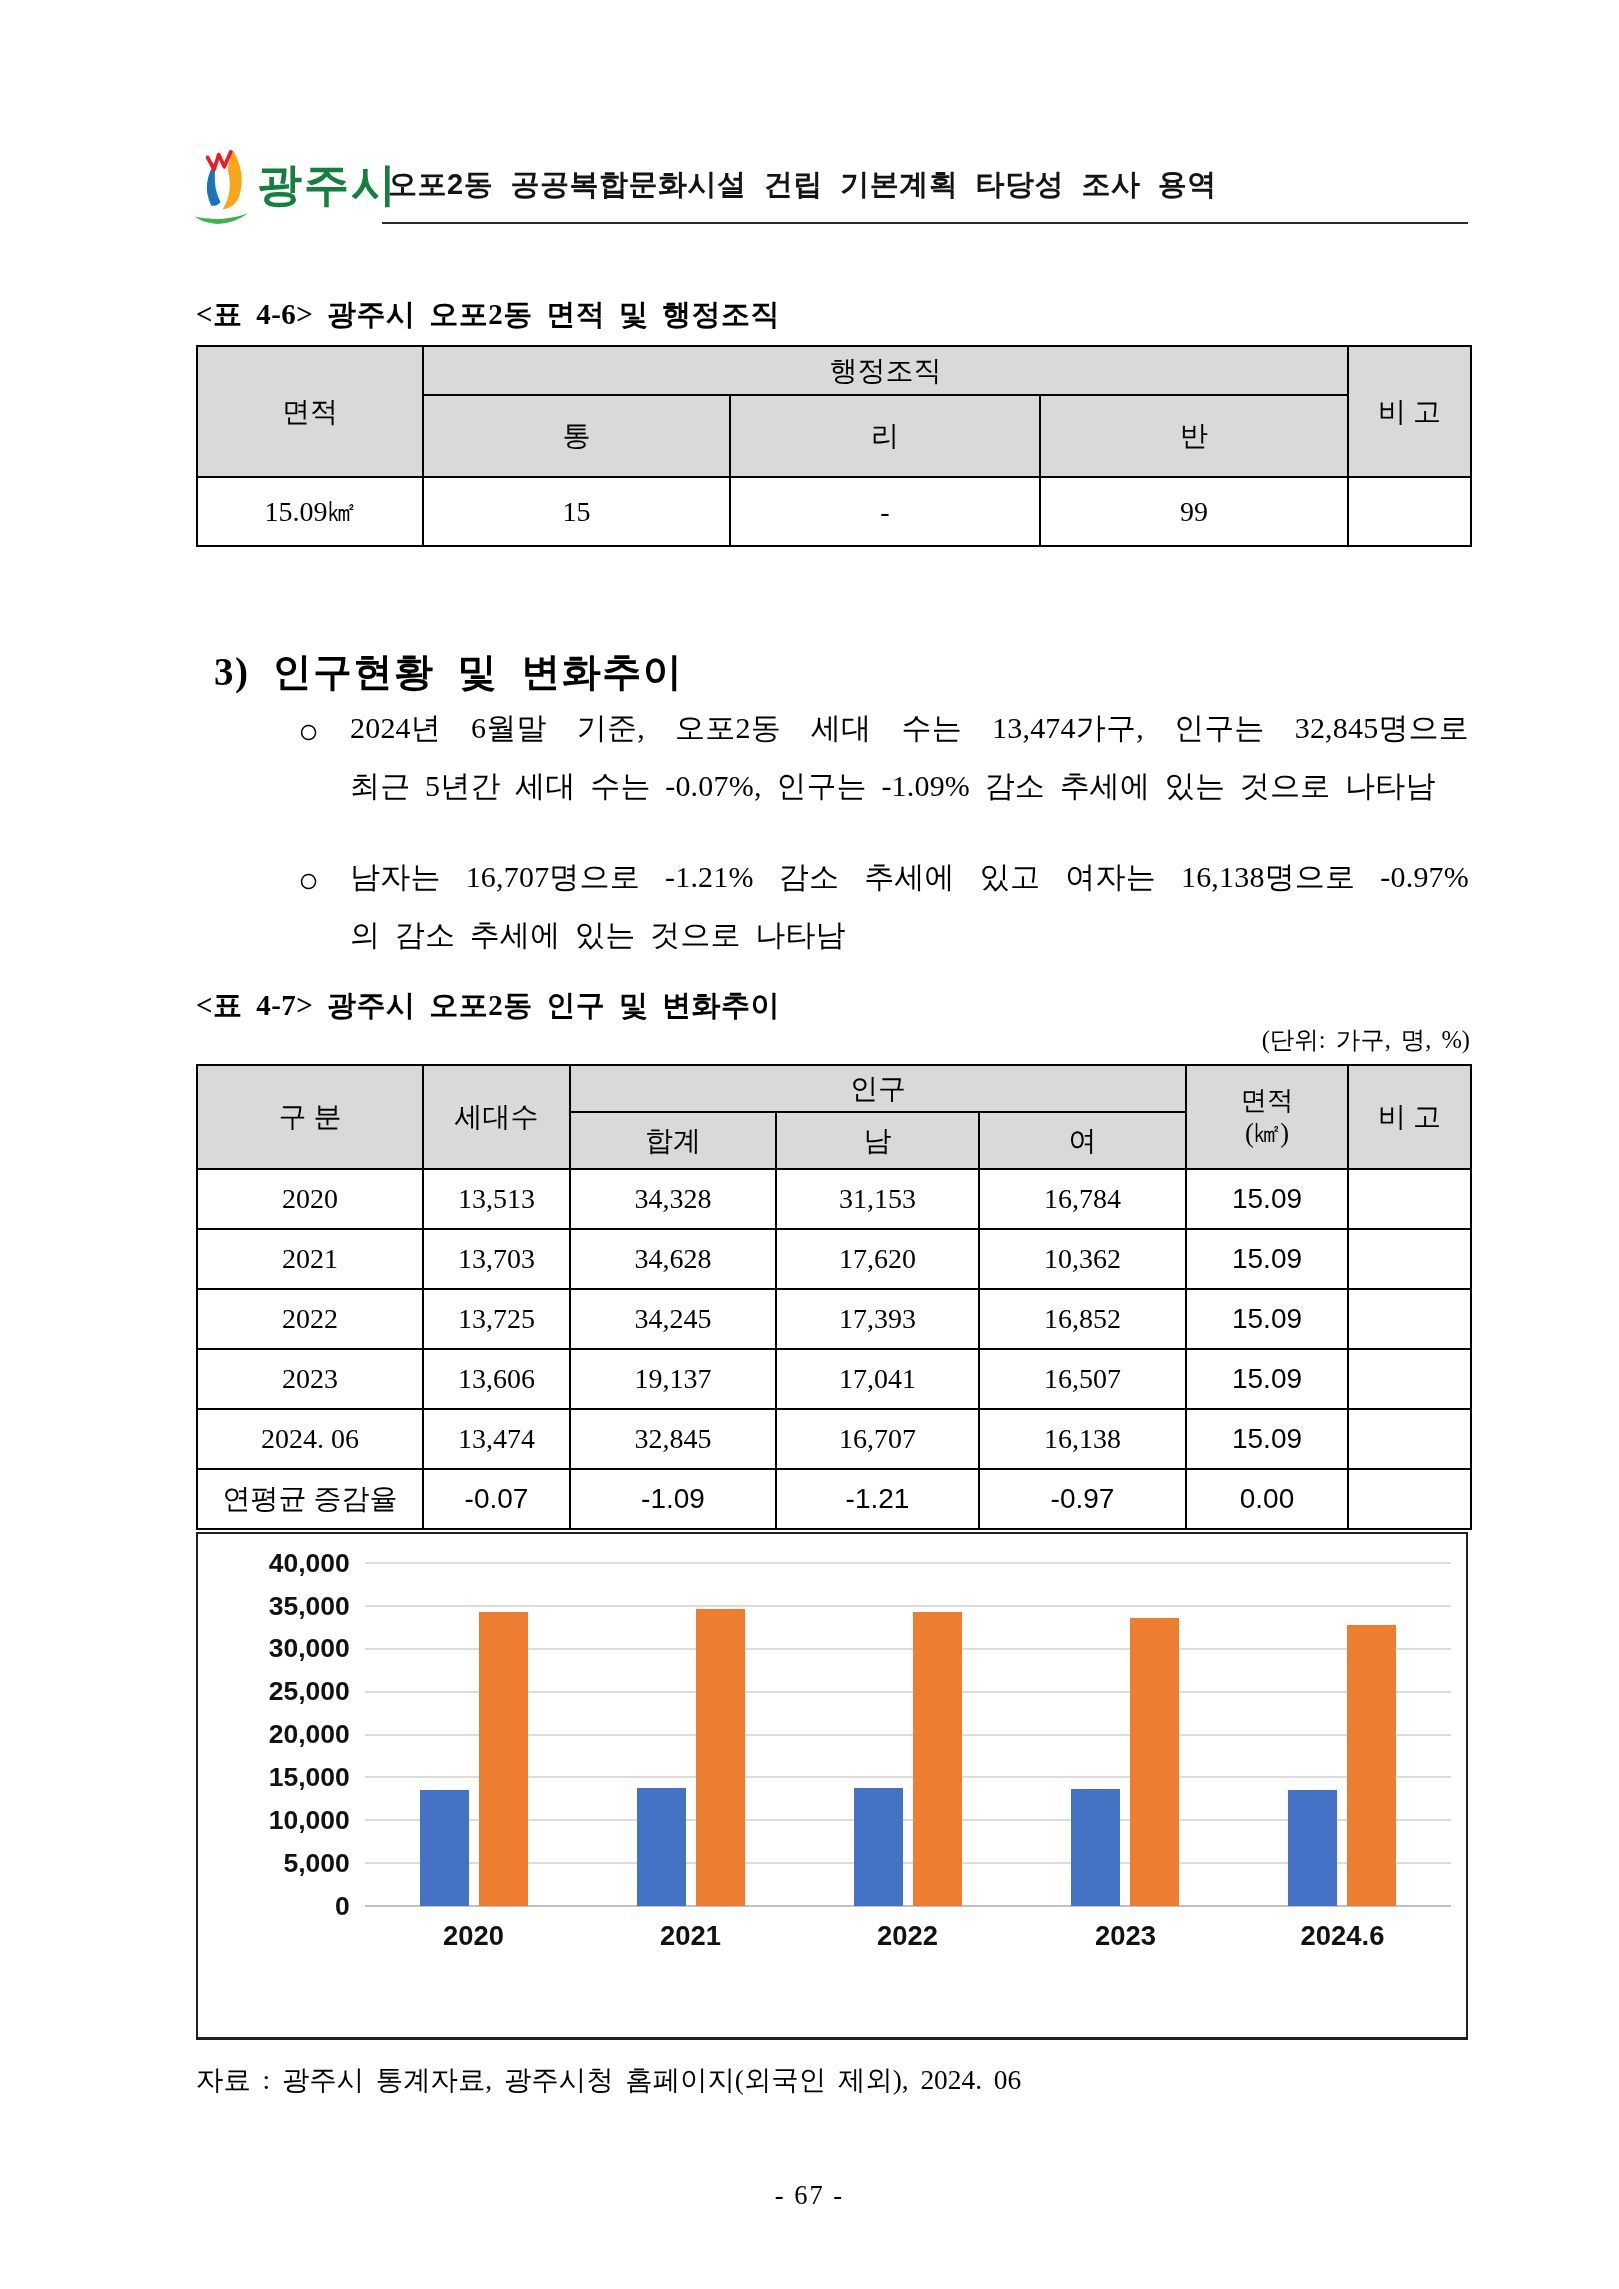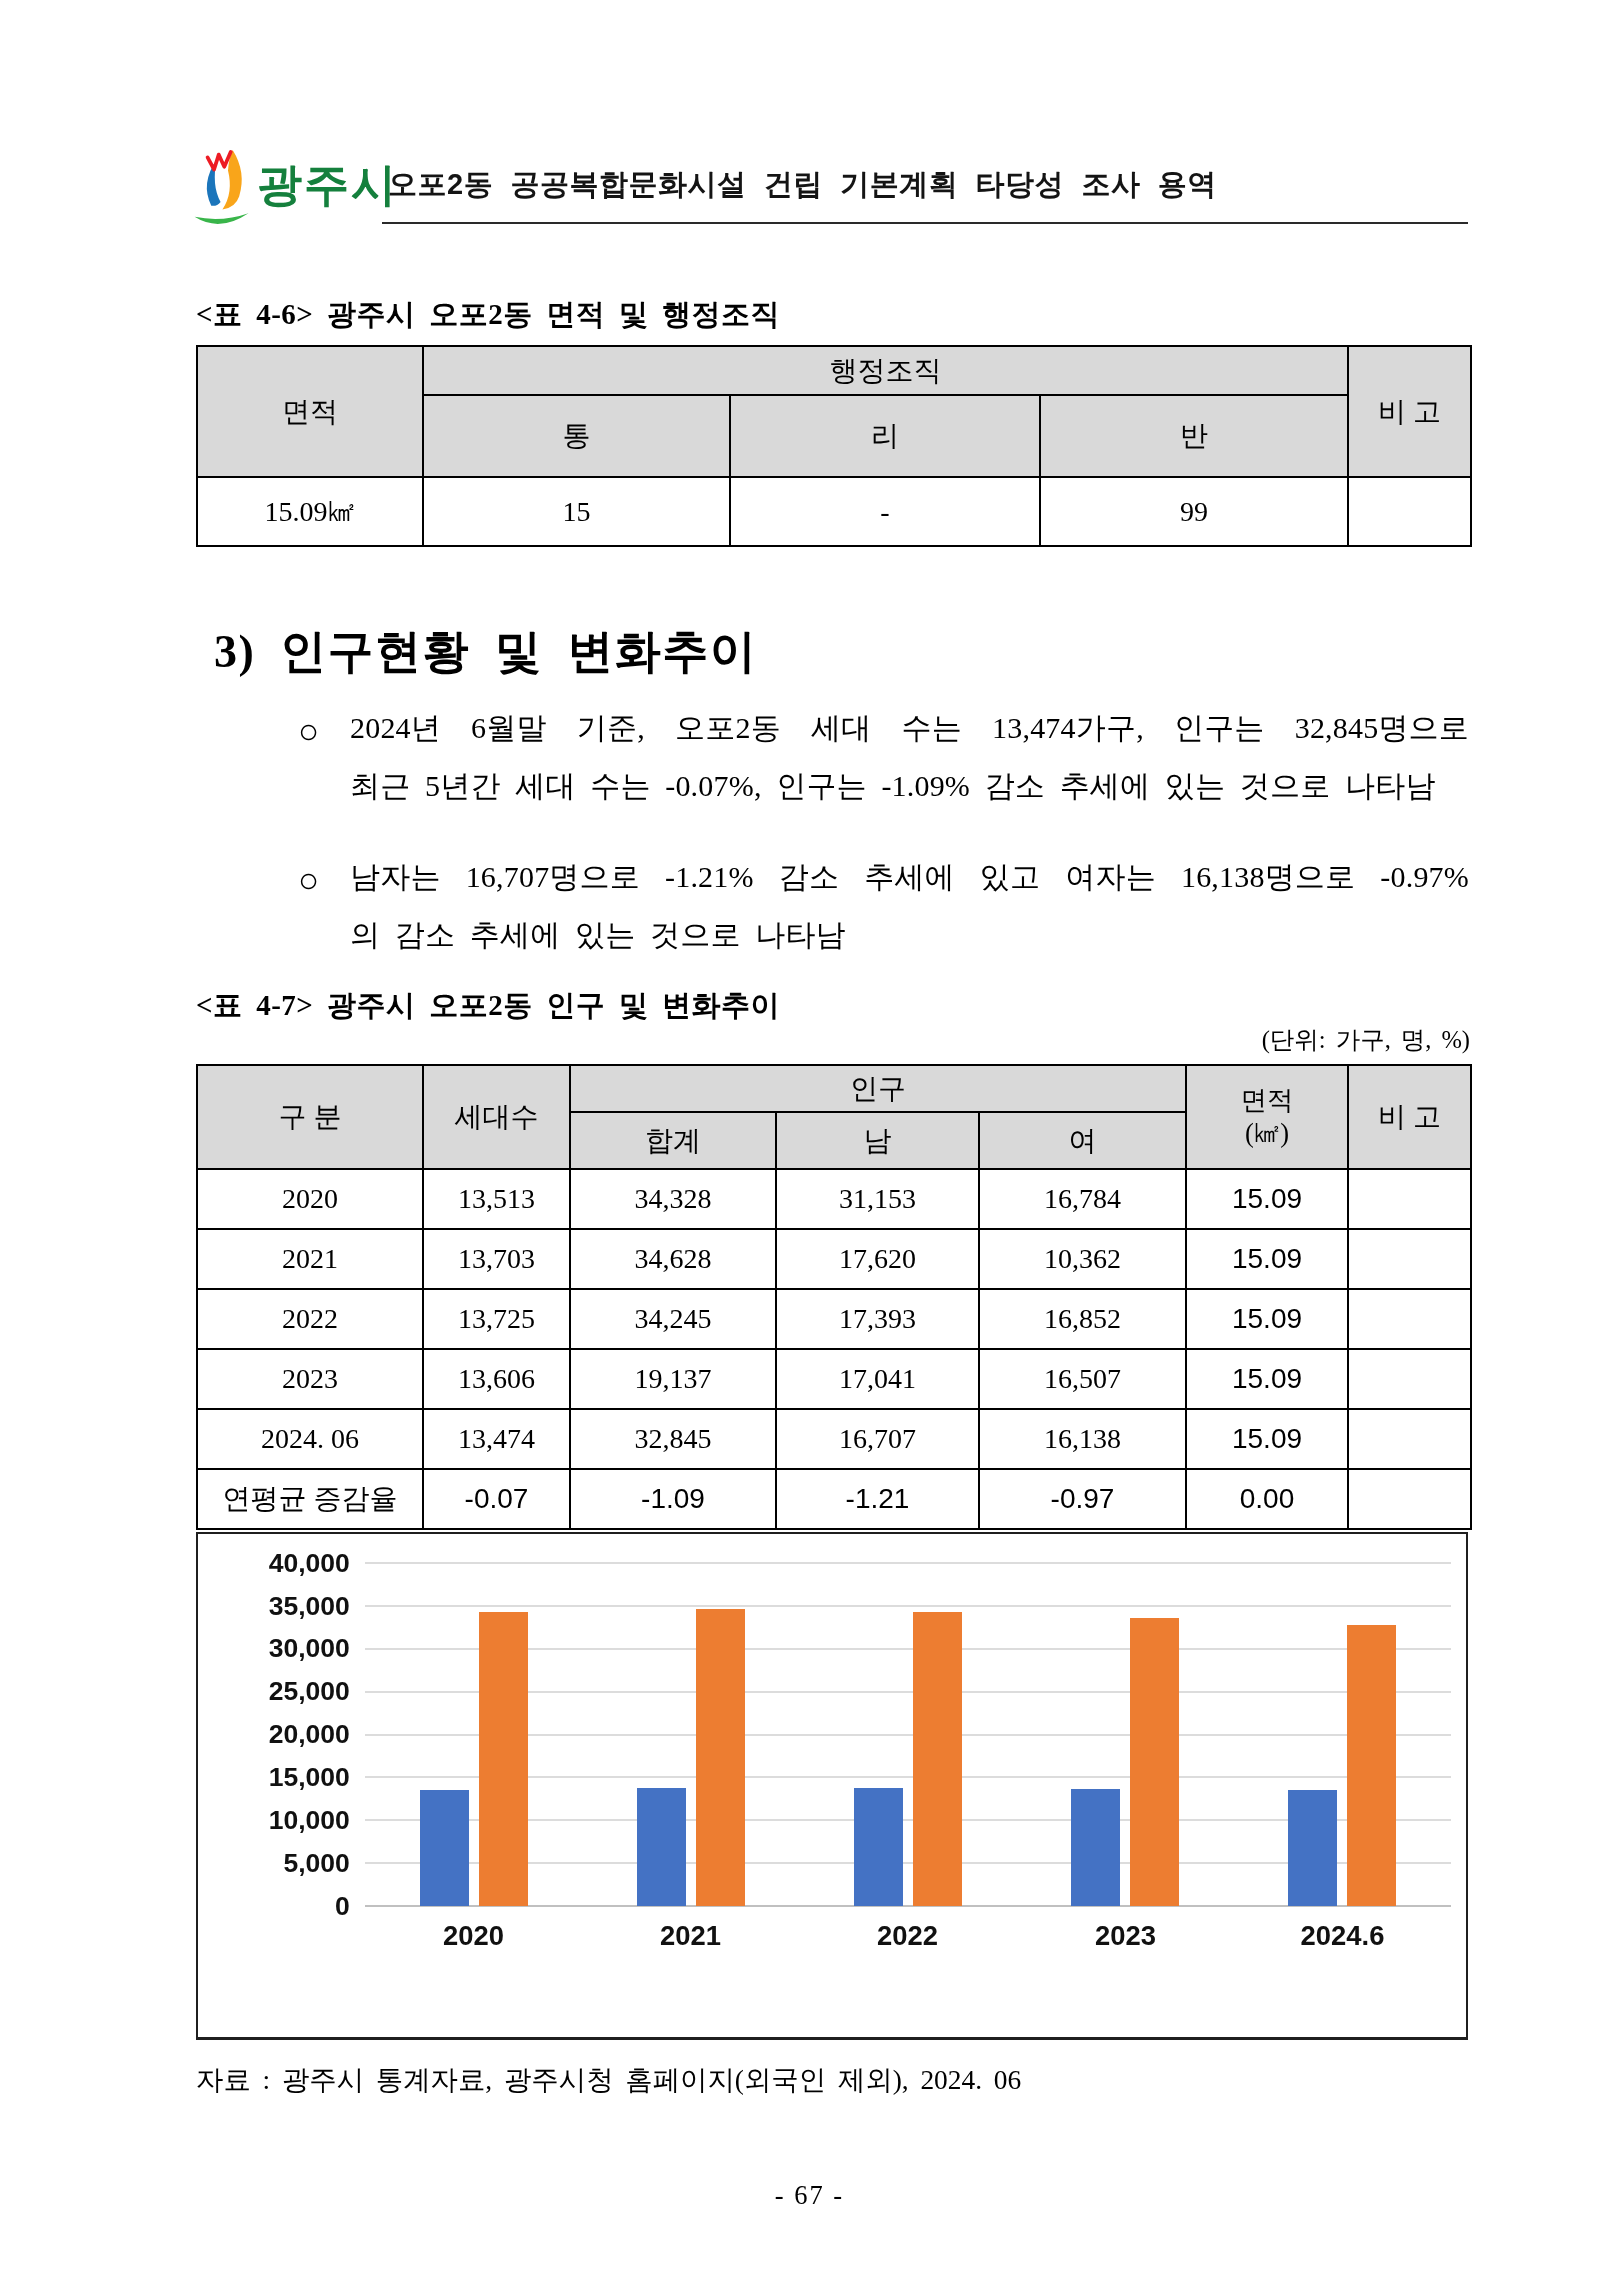--- a/index.html
+++ b/index.html
@@ -20,21 +20,21 @@
        font-weight:400;font-size:28px;padding:0;overflow:hidden;}
   .doc-table{border:2.9px solid #000;}
   .doc-table .hd{background:#d9d9d9;}
   .doc-table tr.body-first td{border-top:2.9px solid #000;}
   .sans-num{font-family:"Liberation Sans",sans-serif;font-size:26.5px;}
   .prewrap{white-space:pre-line;line-height:1.25;}
   .tbl-title{font-size:29px;font-weight:600;letter-spacing:0.5px;word-spacing:5.9px;white-space:nowrap;}
   .unit-note{font-size:24.5px;text-align:right;width:490px;word-spacing:3.9px;}
 
   
-  .sec-heading{font-size:46px;font-weight:700;letter-spacing:1.5px;word-spacing:11.8px;white-space:nowrap;}
+  .sec-heading{font-size:39px;font-weight:700;letter-spacing:1.5px;word-spacing:11.8px;white-space:nowrap;margin-top:24px;}
   .bullet-marker{font-size:35px;line-height:1;}
   .bullet-line{width:1119px;font-size:30px;letter-spacing:0.2px;word-spacing:6.9px;line-height:1.2;}
   .just{text-align:justify;text-align-last:justify;}
 
   
   .chart-box{width:1272px;height:508px;border:2px solid #1f1f1f;border-bottom-width:3.9px;
              background:#fff;box-sizing:border-box;}
   .chart-plot{position:absolute;left:167px;top:29px;width:1086px;height:343px;}
   .gridline{position:absolute;left:0;width:100%;height:2px;background:#dcdcdc;}
   .gridline.baseline{background:#c0c0c0;}

